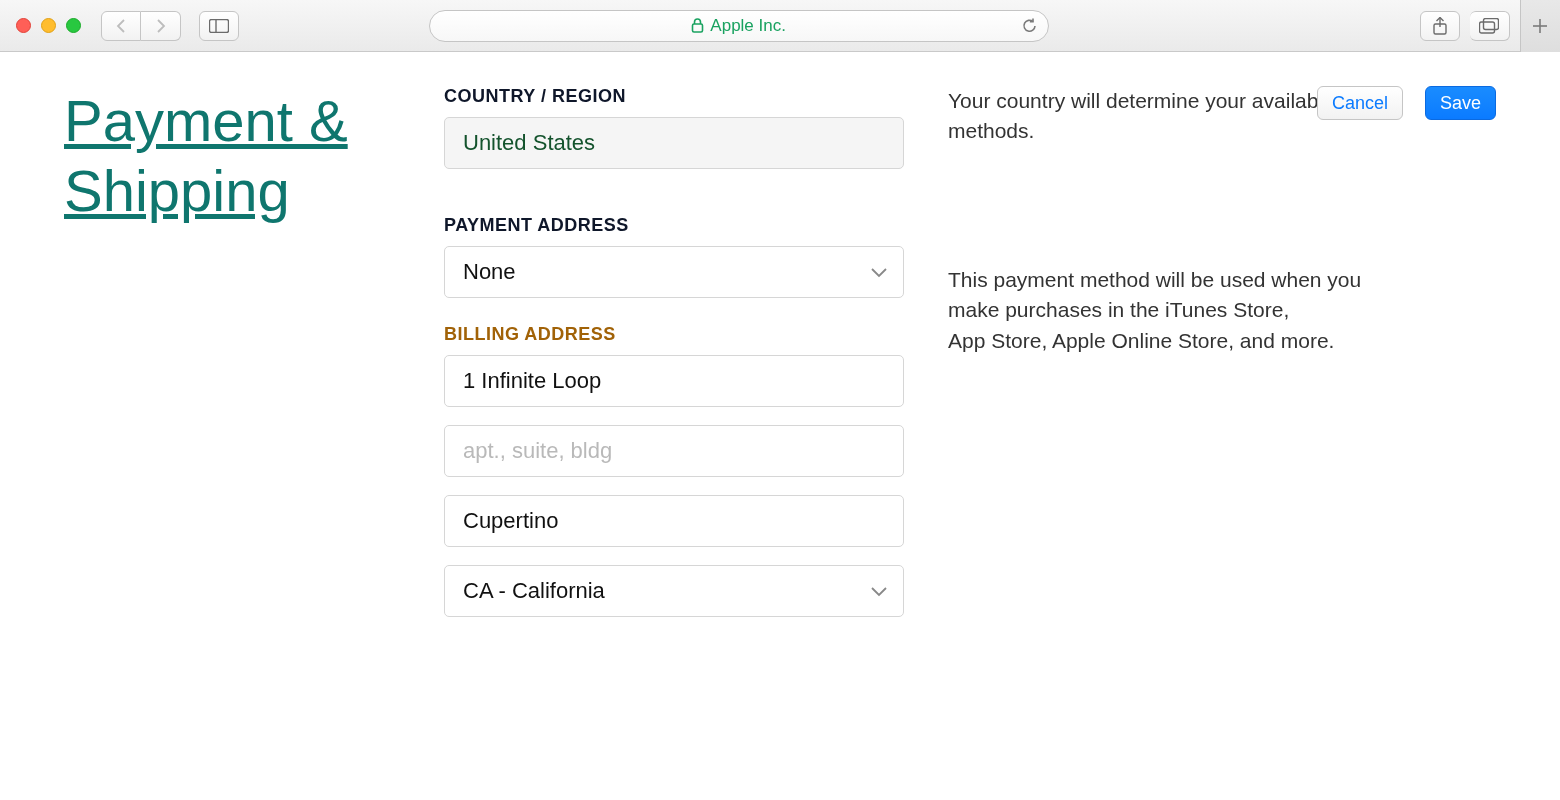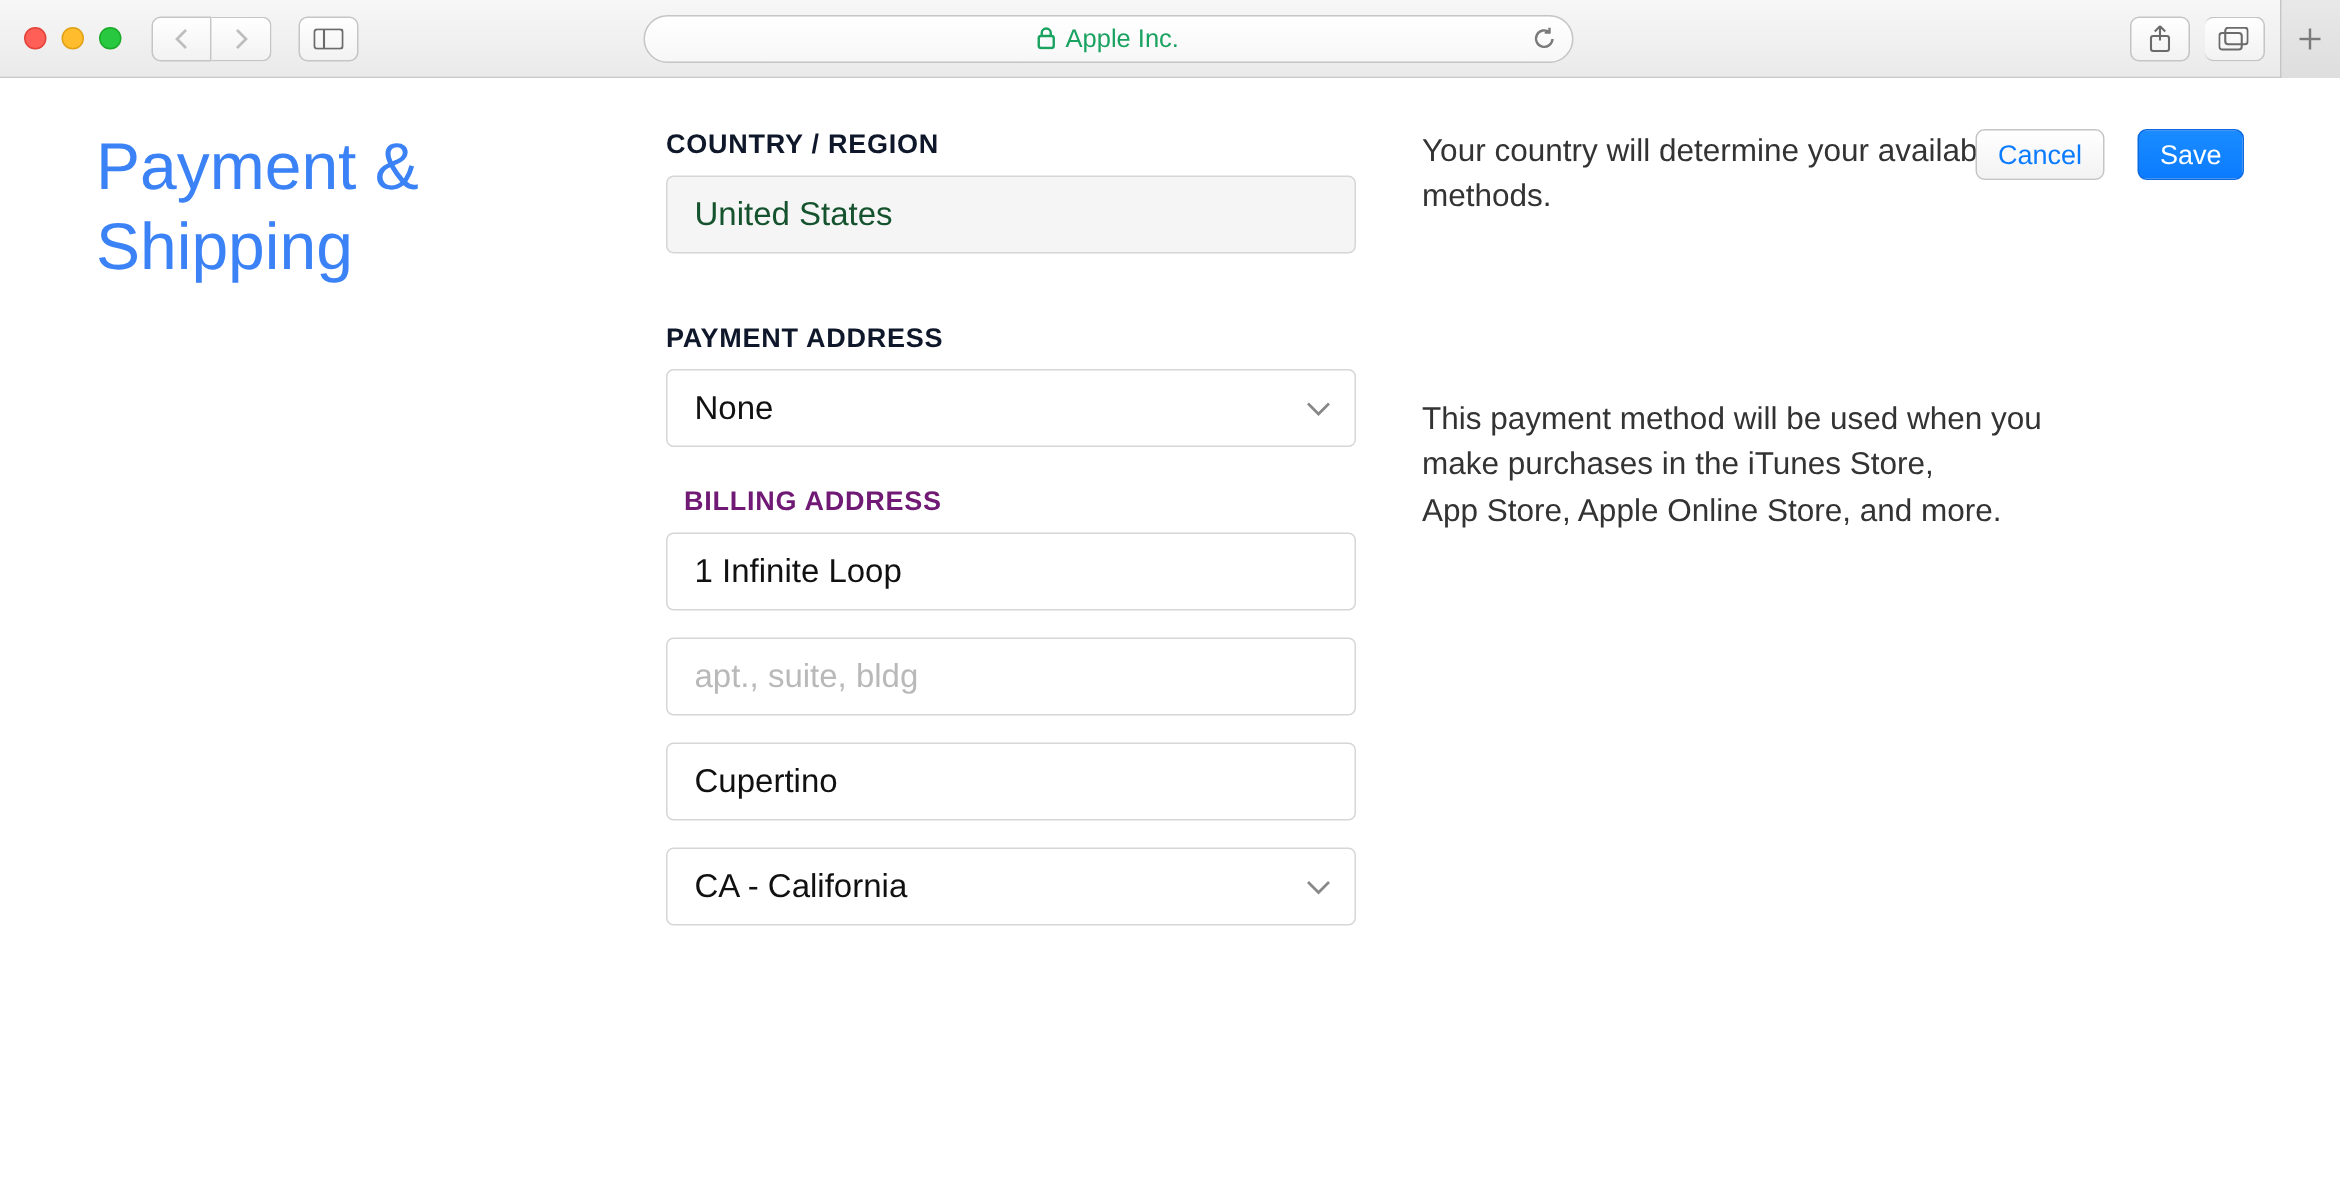--- a/index.html
+++ b/index.html
@@ -64,21 +64,21 @@
     border-left: 1px solid #c5c5c5;
     color: #7a7a7a; font-size: 22px;
   }
 
   
   .page { padding: 34px 64px 0 64px; display: flex; }
   .col-left { width: 380px; flex-shrink: 0; }
   .col-mid  { width: 460px; flex-shrink: 0; }
   .col-right{ flex: 1; padding-left: 44px; position: relative; }
 
-  .page-title { font-size: 44px; font-weight: 400; color: #3b82f6; line-height: 1.2; }
+  .page-title { font-size: 58px; font-weight: 400; color: #0f766e; line-height: 1.2; text-decoration: underline; }
 
   .section-label {
     font-size: 18px; letter-spacing: 0.5px; color: #0f172a; font-weight: 600;
     margin-bottom: 10px;
   }
   .section + .section { margin-top: 46px; }
 
   .field {
     width: 100%;
     height: 52px;
@@ -93,21 +93,21 @@
   }
   .field::placeholder { color: #b9b9b9; }
   .field[disabled] { background: #f5f5f5; color: #14532d; }
 
   .select-wrap { position: relative; }
   .select-wrap .chev {
     position: absolute; right: 16px; top: 50%; transform: translateY(-50%);
     color: #888; pointer-events: none;
   }
 
-  .billing-sub { font-size: 18px; letter-spacing: 0.5px; color: #701a75; font-weight: 600; margin: 26px 12px 10px; }
+  .billing-sub { font-size: 18px; letter-spacing: 0.5px; color: #a16207; font-weight: 600; margin: 26px 0 10px; }
 
   .name-row { display: flex; gap: 14px; }
   .name-row .field { flex: 1; }
 
   .stack > * + * { margin-top: 18px; }
 
   .help-text { font-size: 21px; color: #333; line-height: 1.45; max-width: 430px; }
 
   .actions { position: absolute; top: 0; right: 0; display: flex; gap: 22px; }
   .btn {

